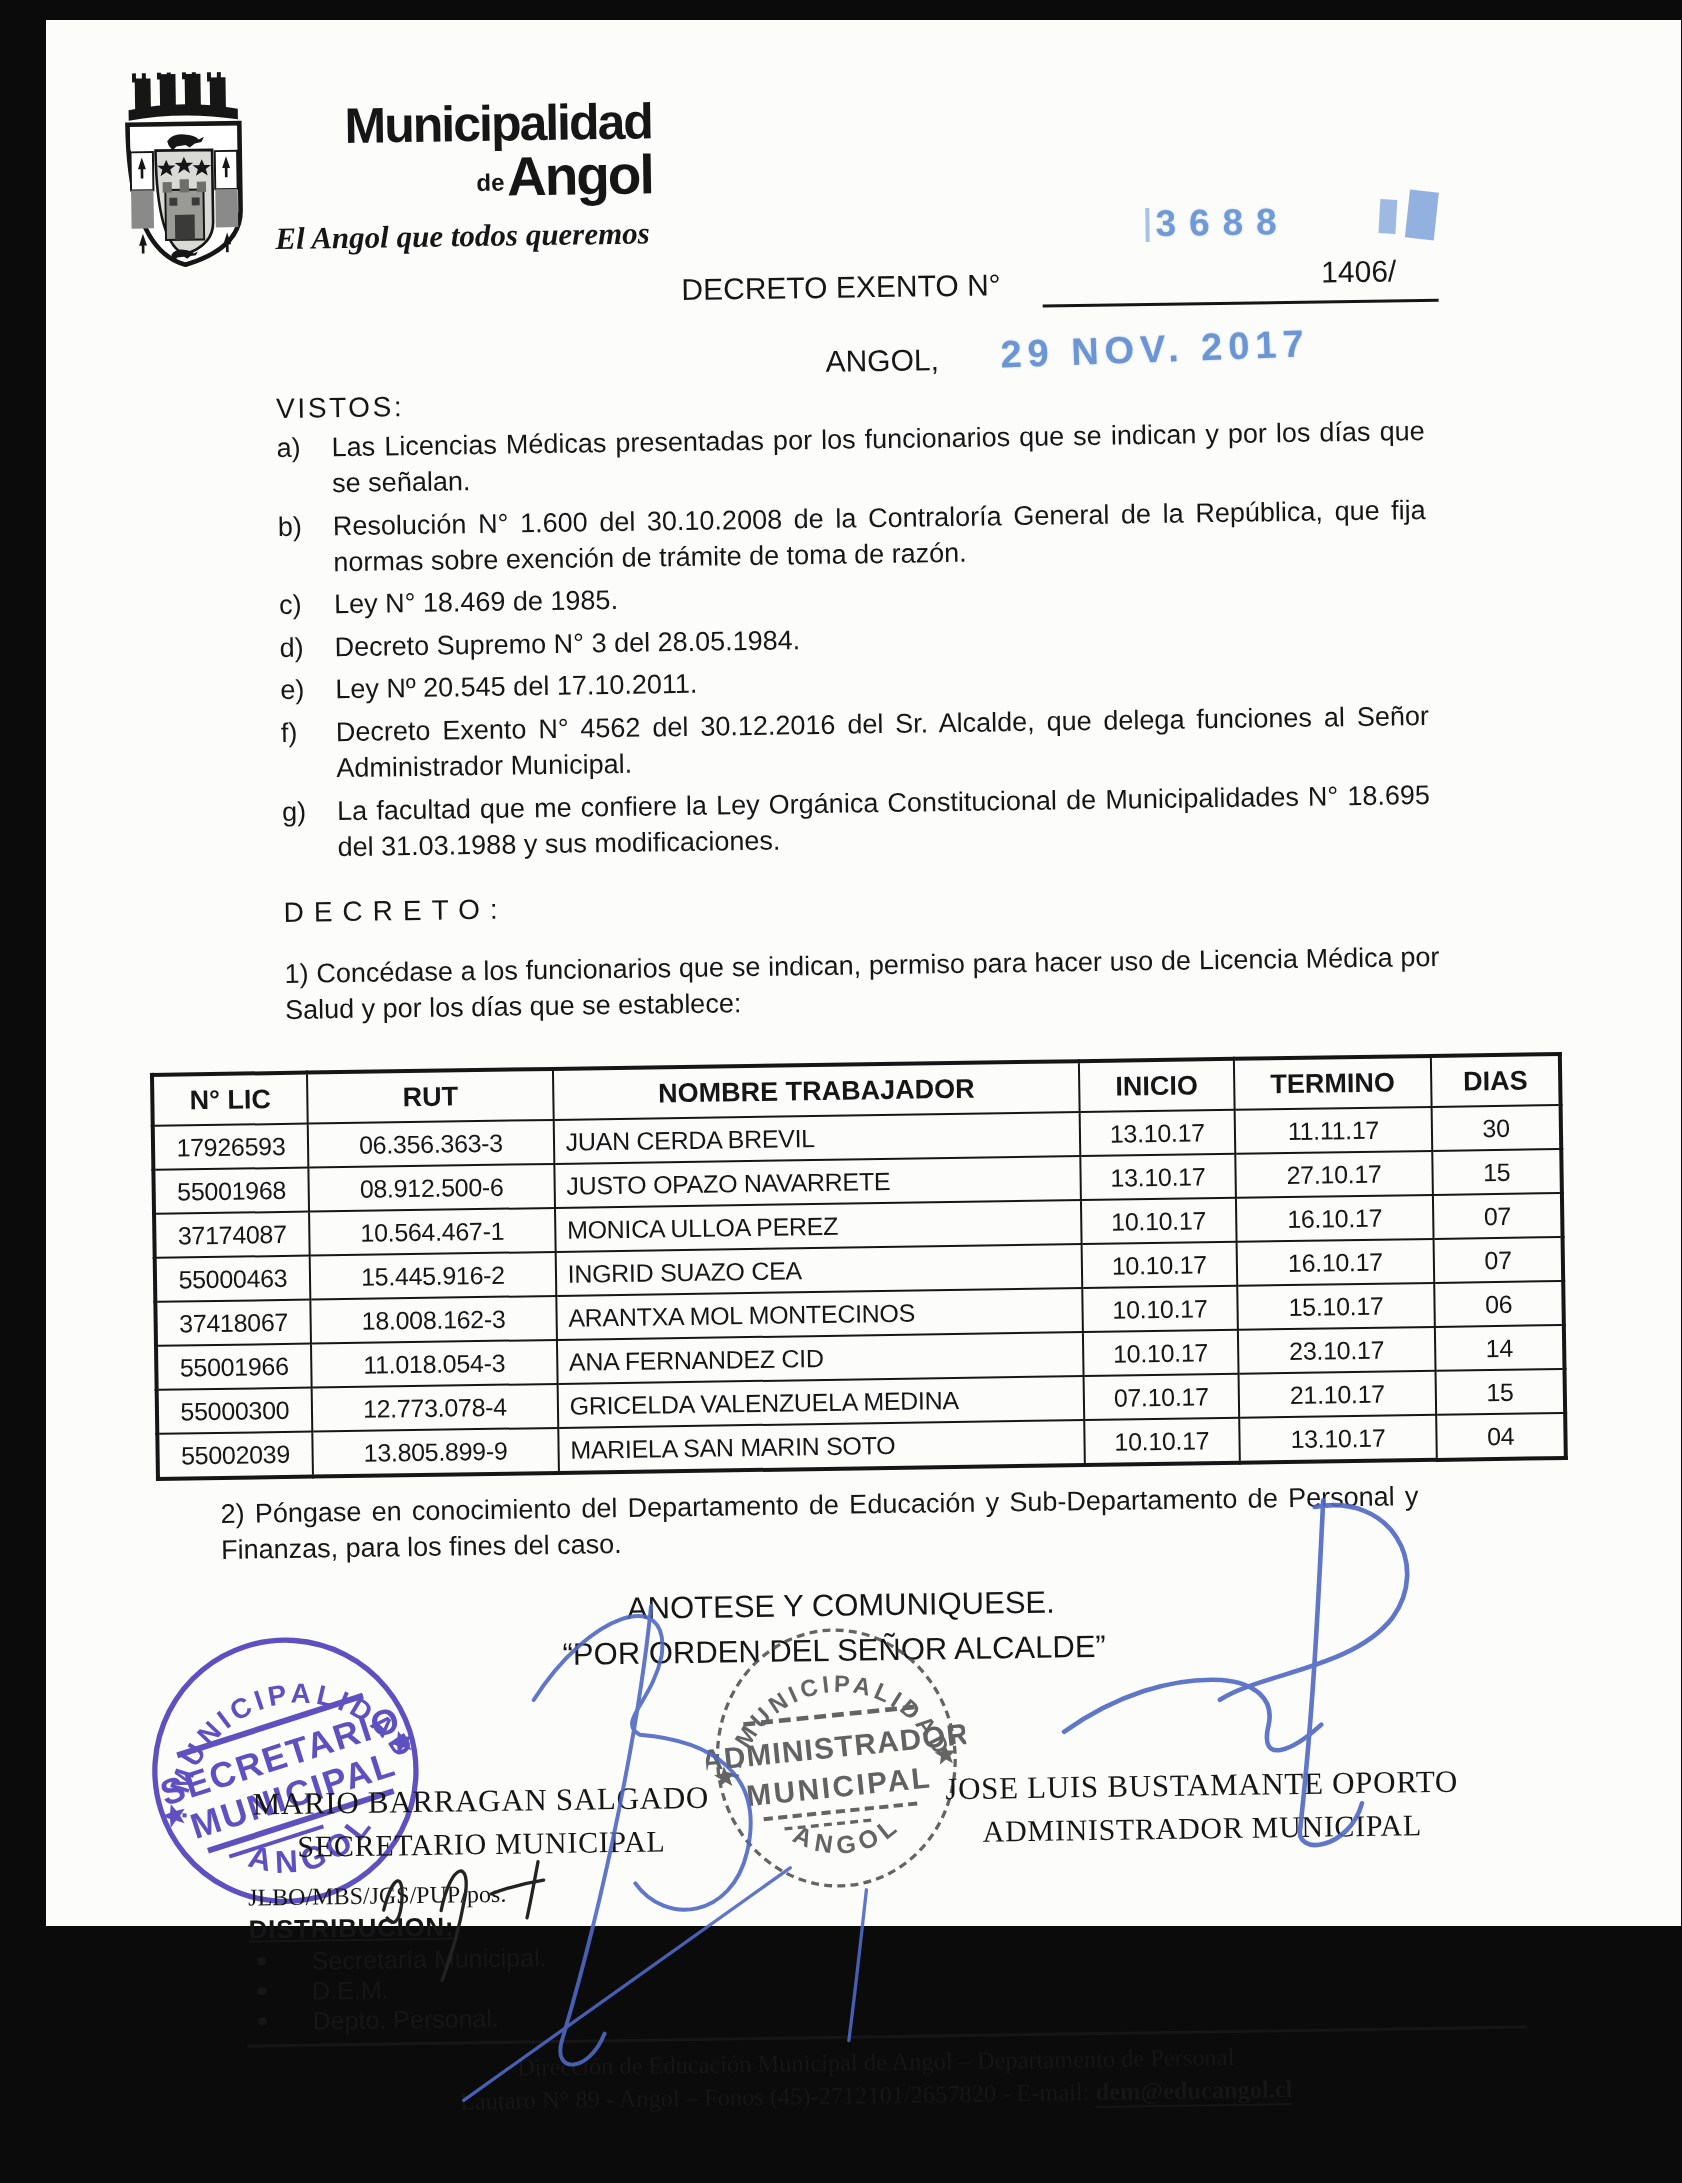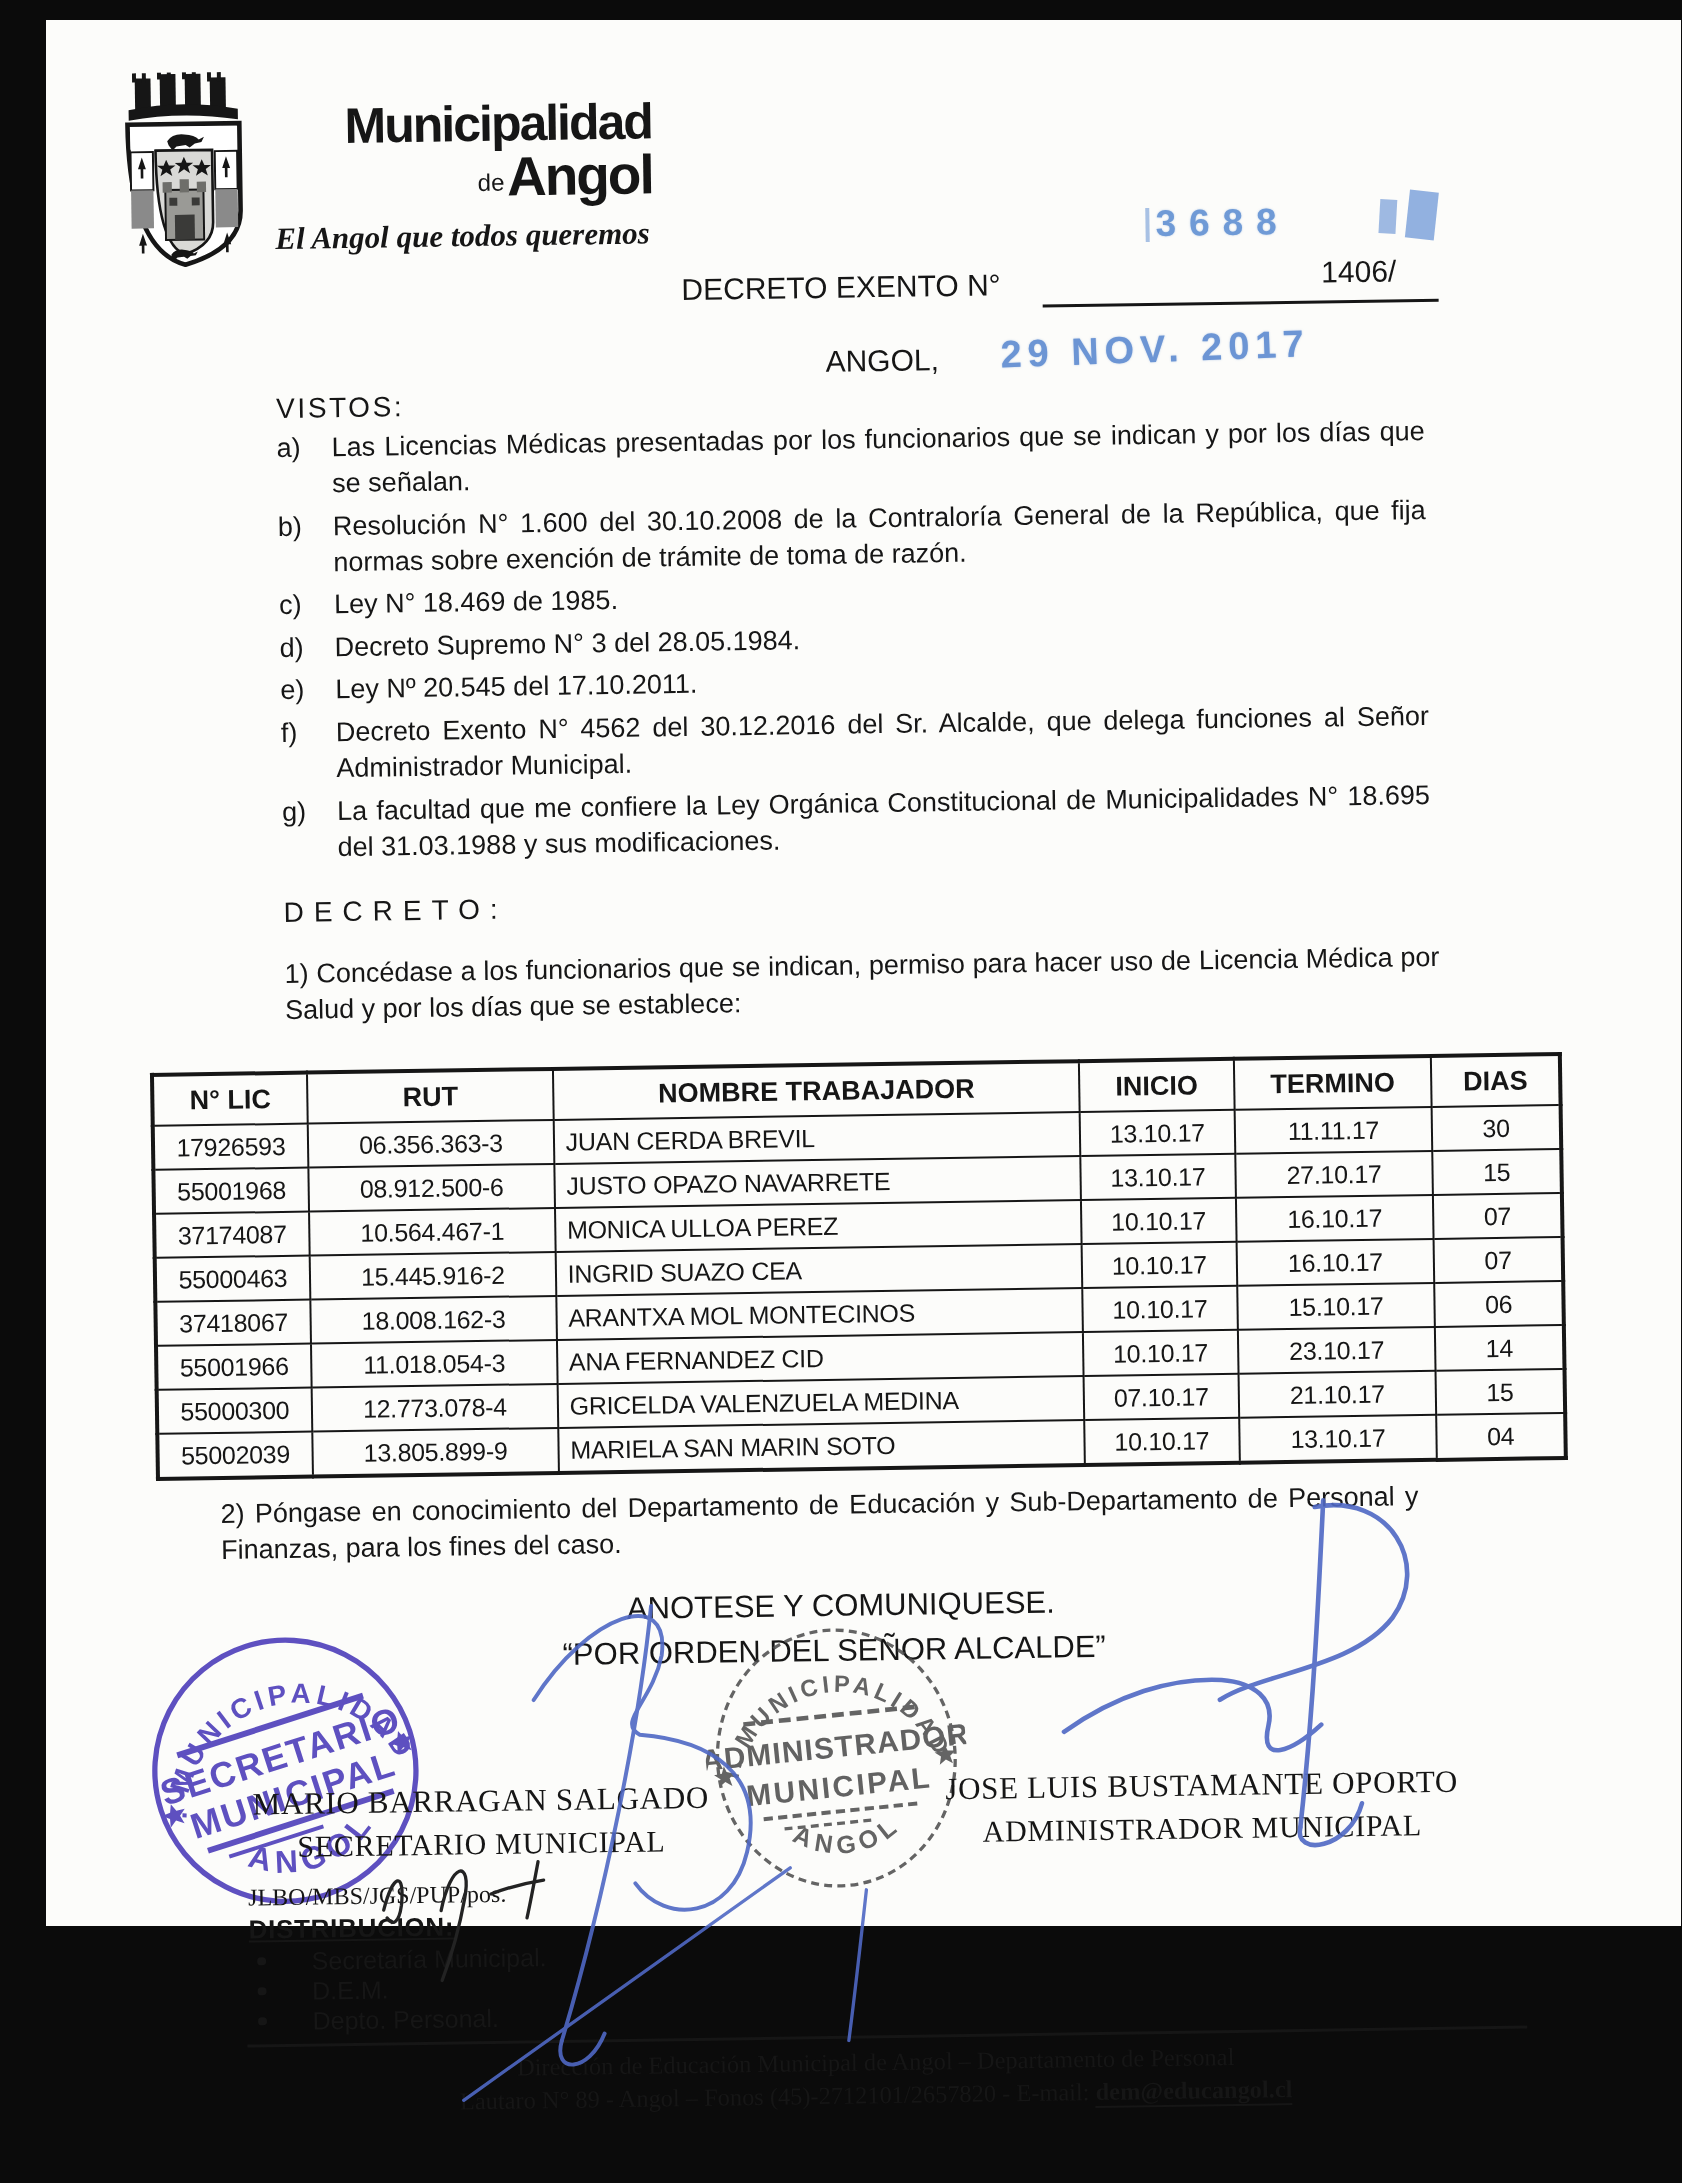--- a/index.html
+++ b/index.html
@@ -7,21 +7,21 @@
   #frame{position:relative;width:1682px;height:2183px;background:#0b0b0b;}
   .page{position:absolute;left:21px;top:20px;width:1635px;height:1906px;background:#fcfcfa;margin-left:25px;}
   .content{position:absolute;left:0;top:0;width:100%;height:100%;
            transform:rotate(-0.85deg);transform-origin:99px 1056px;color:#161616;}
 
   
   .coat{position:absolute;left:89px;top:53px;width:125px;height:198px;}
   .orgname{position:absolute;left:198px;top:84px;width:422px;text-align:right;line-height:1;}
   .orgname .top{font-size:50px;font-weight:bold;letter-spacing:-2px;}
   .orgname .row2{margin-top:1.3px;}
-  .orgname .de{font-size:24px;font-weight:normal;vertical-align:5.3px;margin-right:2.6px;}
+  .orgname .de{font-size:24px;font-weight:bold;vertical-align:5.3px;margin-right:2.6px;}
   .orgname .bottom{font-size:55px;font-weight:bold;letter-spacing:-2px;}
   .tagline{position:absolute;left:231px;top:203px;width:396px;text-align:center;
            font-family:"Liberation Serif",serif;font-style:italic;font-weight:bold;font-size:31px;}
 
   
   .decree-line{position:absolute;left:647px;top:261px;font-size:30px;}
   .decree-rule{position:absolute;left:1008px;top:298px;width:396px;height:3.3px;background:#161616;}
   .decree-number{position:absolute;left:1287px;top:253px;font-size:30px;}
   .reg-stamp{position:absolute;left:1122px;top:198px;font-size:37px;font-weight:bold;
              color:#6f9ad6;letter-spacing:13px;text-shadow:0 0 2px rgba(111,154,214,.55);}

